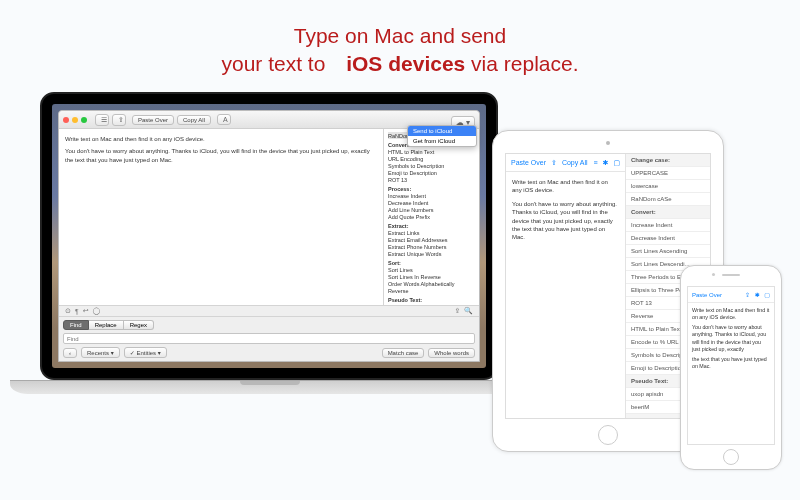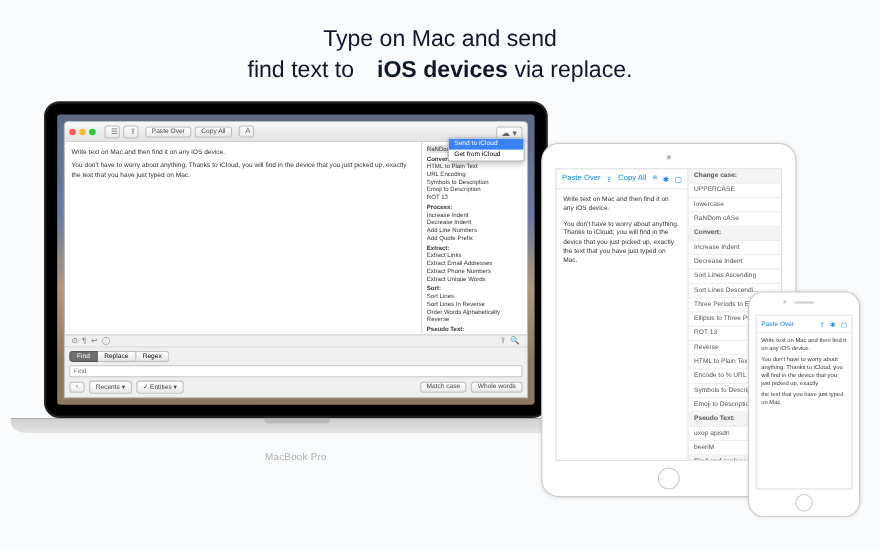--- a/index.html
+++ b/index.html
@@ -4,21 +4,21 @@
 <style>
   * { box-sizing: border-box; margin: 0; padding: 0; }
   body {
     width: 800px; height: 500px;
     background: #f9fbfd;
     font-family: -apple-system, "Helvetica Neue", Arial, sans-serif;
     position: relative; overflow: hidden;
   }
   .headline {
     position: absolute; top: 22px; left: 0; right: 0;
-    text-align: center; color: #0f172a; font-weight: 300;
+    text-align: center; color: #b91c1c; font-weight: 300;
     font-size: 21px; line-height: 1.35;
   }
   .headline b { font-weight: 600; margin-left: 15px; }
 
   
   .macbook {
     position: absolute; left: 40px; top: 92px;
     width: 458px; height: 310px;
   }
   .mac-screenshell {
@@ -187,21 +187,21 @@
   }
   .iphone-tool span{cursor:pointer;}
   .iphone-body{ flex:1; padding:4px; font-size:5.3px; color:#333; line-height:1.35;}
   .iphone-body p{margin-bottom:3px;}
 </style>
 </head>
 <body>
 
 <div class="headline">
   <span>Type on Mac and send</span><br>
-  <span>find text to </span><b>iOS devices</b><span> via replace.</span>
+  <span>your text to </span><b>iOS devices</b><span> via replace.</span>
 </div>
 
 <div class="macbook">
   <div class="mac-screenshell">
     <div class="mac-desktop">
       <div class="mac-window">
 
         <div class="mac-titlebar">
           <div class="traffic">
             <span class="t-close"></span>
@@ -287,21 +287,20 @@
             <span class="mac-btn">Whole words</span>
           </div>
         </div>
 
       </div>
     </div>
   </div>
   <div class="mac-base">
     <div class="mac-notch"></div>
   </div>
-  <div class="mac-brand">MacBook Pro</div>
 </div>
 
 <div class="ipad">
   <div class="ipad-cam"></div>
   <div class="ipad-screen">
     <div class="ipad-left">
       <div class="ipad-tool">
         <span>Paste Over</span>
         <span>⇪</span>
         <span>Copy All</span>

